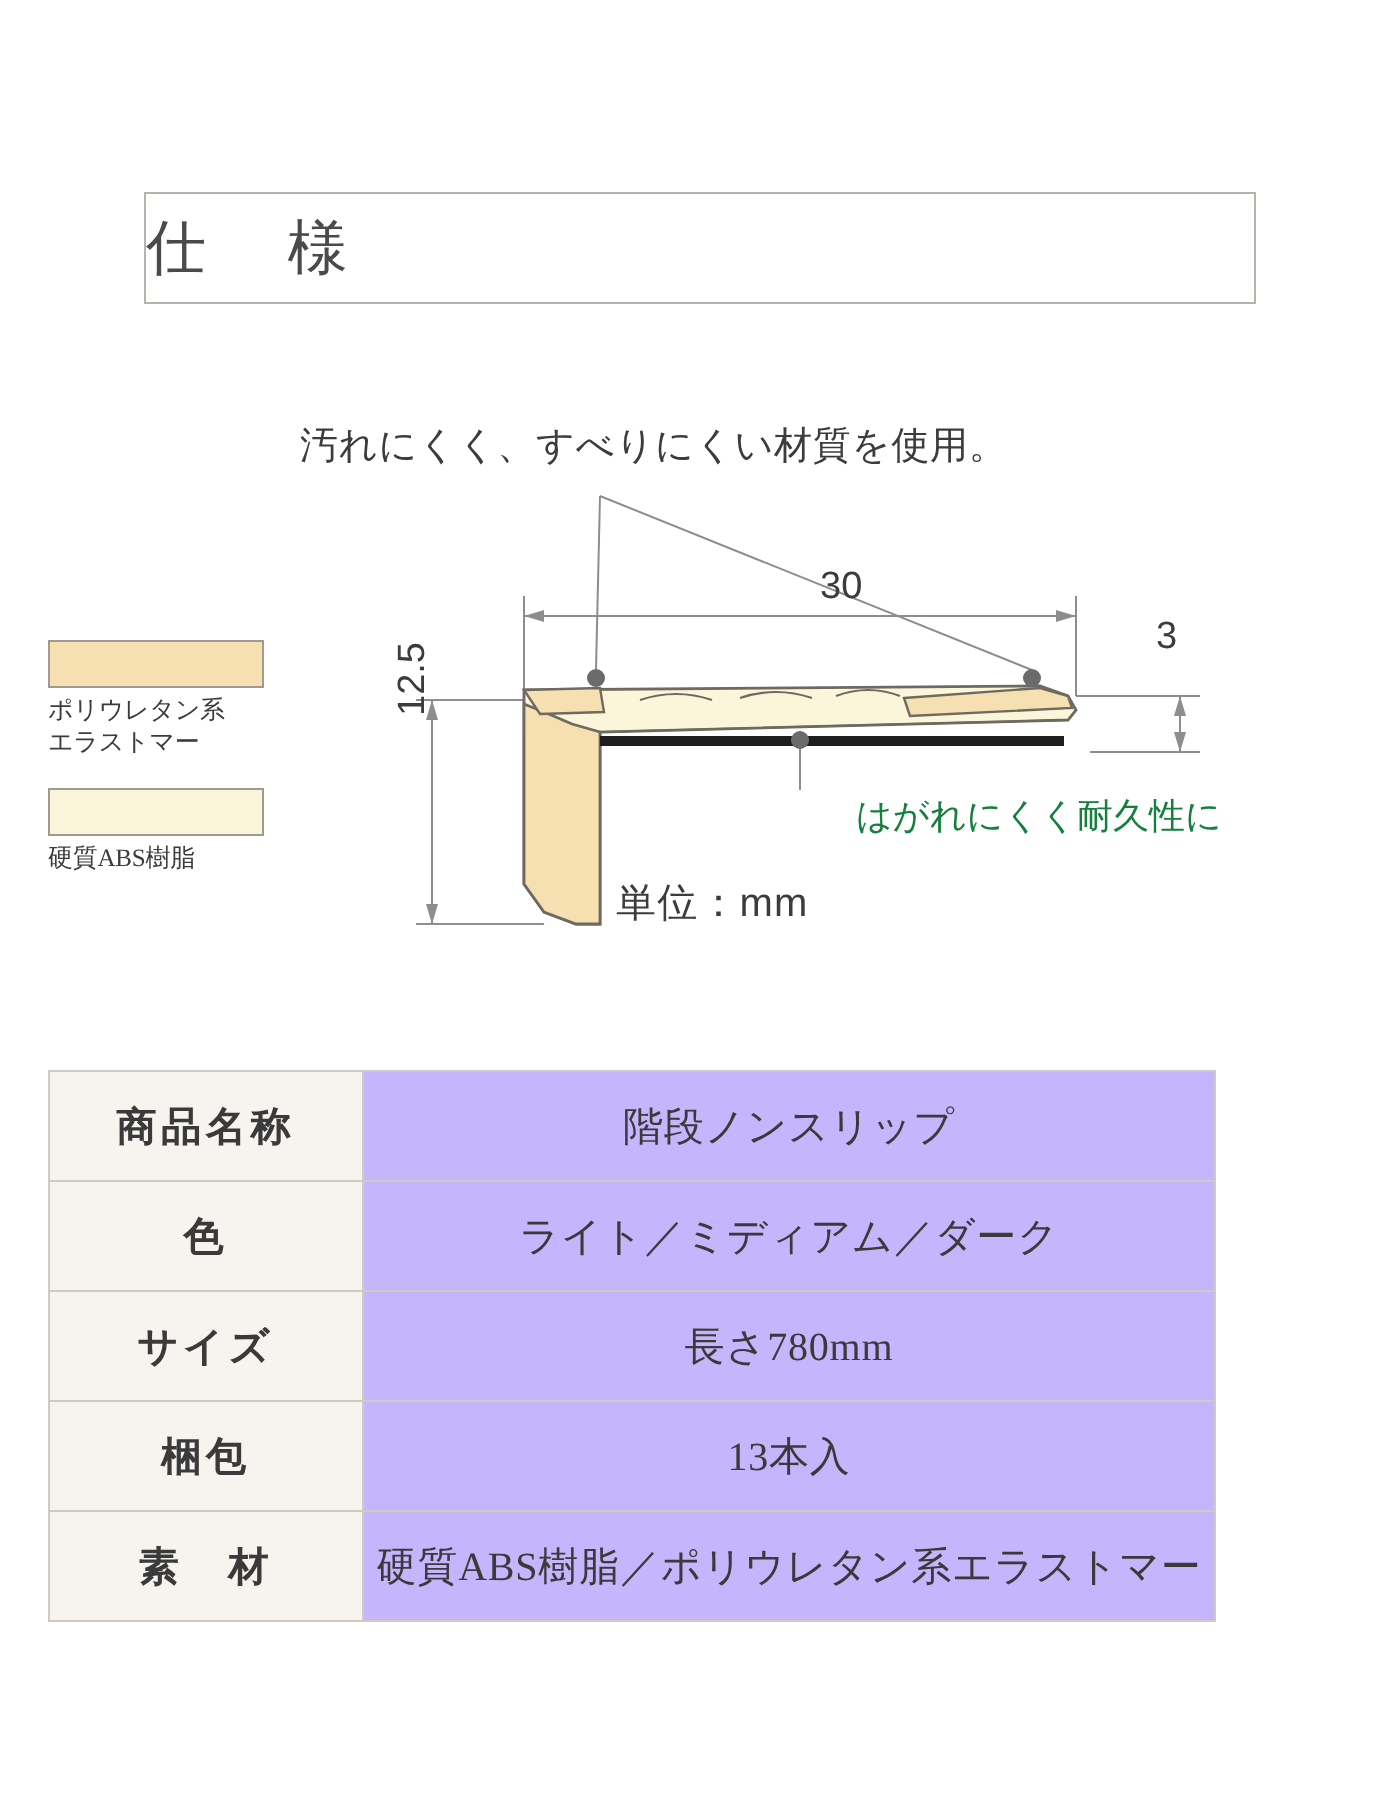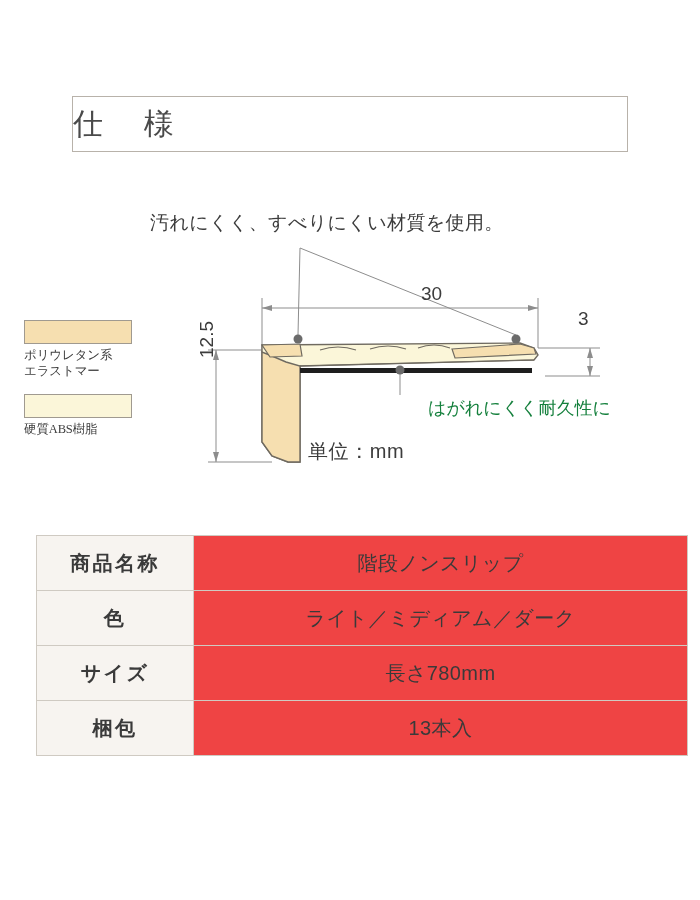--- a/index.html
+++ b/index.html
@@ -98,56 +98,57 @@
     margin: 3px 0 14px 0;
     letter-spacing: -0.01em;
   }
 
   
   .dim {
     position: absolute;
     font-size: 19px;
     color: #3c3c3c;
   }
-  .dim-30 { left: 421px; top: 103px; }
+  .dim-30 { left: 410px; top: 103px; }
   .dim-3  { left: 578px; top: 128px; }
   .dim-125 {
     left: 196px;
     top: 178px;
     transform: rotate(-90deg);
     transform-origin: left top;
     white-space: nowrap;
   }
 
   
   .spec-table {
     position: absolute;
-    left: 36px;
+    left: 24px;
     top: 535px;
-    width: 652px;
+    width: 584px;
     border-collapse: collapse;
     table-layout: fixed;
+    font-family: Liberation Serif, serif;
   }
   .spec-table td {
     border: 1px solid #cfcac2;
     height: 54px;
     font-size: 20px;
     color: #3a3a3a;
     text-align: center;
     vertical-align: middle;
     padding: 0 6px;
   }
   .spec-table td.key {
     width: 144px;
     background: #f7f4f0;
     font-weight: bold;
     letter-spacing: 0.12em;
   }
   .spec-table td.val {
-    background: #ef4444;
+    background: #c4b5fd;
     letter-spacing: 0.02em;
   }
 </style>
 </head>
 <body>
 
 <div class="title-box">
   <div class="title-text">仕　様</div>
 </div>
 
@@ -242,14 +243,18 @@
       <td class="val">ライト／ミディアム／ダーク</td>
     </tr>
     <tr>
       <td class="key">サイズ</td>
       <td class="val">長さ780mm</td>
     </tr>
     <tr>
       <td class="key">梱包</td>
       <td class="val">13本入</td>
     </tr>
+    <tr>
+      <td class="key">素　材</td>
+      <td class="val">硬質ABS樹脂／ポリウレタン系エラストマー</td>
+    </tr>
   </tbody>
 </table>
 
 </body></html>

